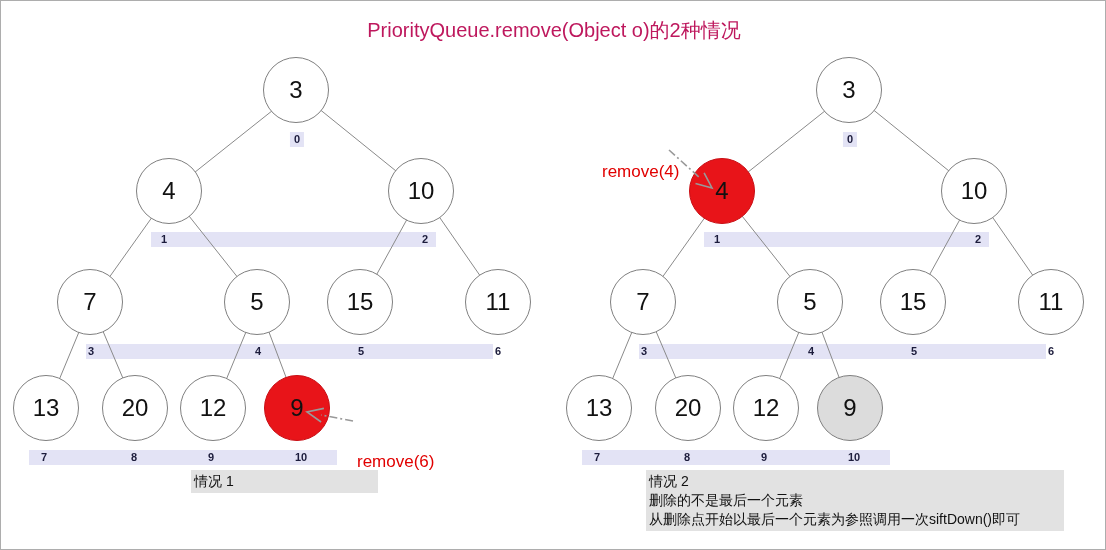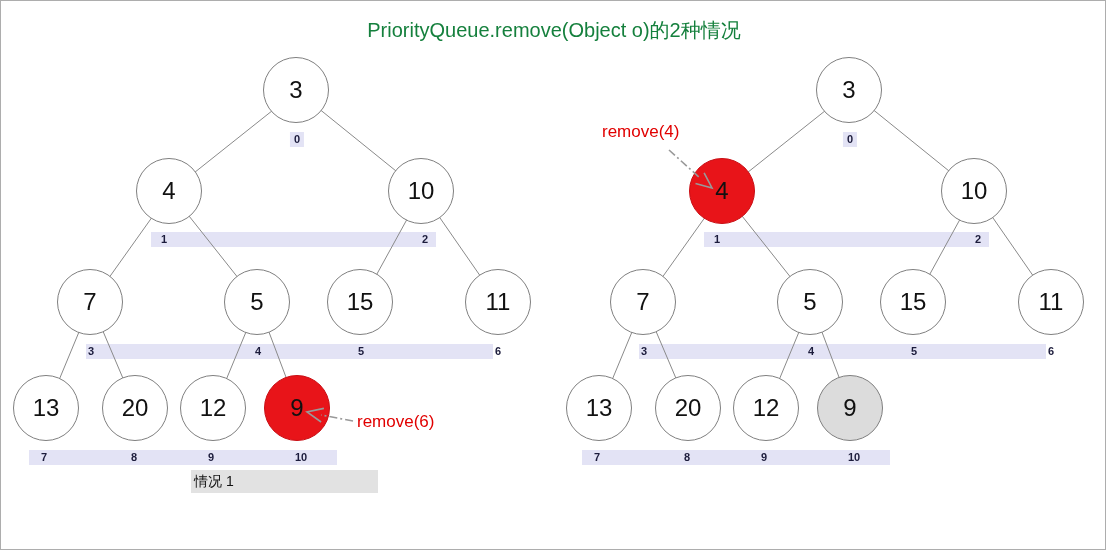--- a/index.html
+++ b/index.html
@@ -1,20 +1,20 @@
 <!DOCTYPE html>
 <html><head>
 <meta charset="utf-8">
 <style>
   * { margin:0; padding:0; box-sizing:border-box; }
   body { background:#fff; font-family:"Liberation Sans","DejaVu Sans",sans-serif; }
   .canvas { position:relative; width:1106px; height:550px; background:#fff;
             border:1px solid #adadad; overflow:hidden; }
   .title { position:absolute; left:0; top:16px; width:1106px; text-align:center;
-           font-size:20px; color:#15803d; z-index:6; }
+           font-size:20px; color:#be185d; z-index:6; }
   .tree { position:absolute; top:0; width:553px; height:550px; }
   .tree-left  { left:0; }
   .tree-right { left:553px; }
   .strip { position:absolute; height:15px; background:#e3e3f5; z-index:1; }
   .strip-l1 { left:150px; top:231px; width:285px; }
   .strip-l2 { left:85px;  top:343px; width:407px; }
   .strip-l3 { left:28px;  top:449px; width:308px; }
   svg.edges { position:absolute; left:0; top:0; z-index:2; }
   svg.edges line.edge { stroke:#8a8a8a; stroke-width:1; }
   .arrow-line { stroke:#999; stroke-width:1.6; fill:none; stroke-dasharray:8 3 2 3; }
@@ -23,21 +23,21 @@
           background:#fff; border:1px solid #7f7f7f; display:flex;
           align-items:center; justify-content:center; font-size:24px; color:#111;
           z-index:3; }
   .node.red  { background:#e81419; border-color:#c90f15; }
   .node.gray { background:#dcdcdc; }
   .idx { position:absolute; transform:translateX(-50%); font-size:11px;
          font-weight:bold; color:#1c1c3c; line-height:15px; z-index:4;
          white-space:nowrap; }
   .idx.boxed { background:#e3e3f5; padding:0 4px; }
   .remove-label { position:absolute; color:#e10000; font-size:17px; z-index:5;
-                  white-space:nowrap; }
+                  white-space:nowrap;margin-top:40px; }
   .caption { position:absolute; background:#e2e2e2; color:#111; font-size:14px;
              line-height:19px; padding:2px 3px; z-index:5; white-space:nowrap; }
   .caption .cap-head { text-align:left; }
 </style>
 </head>
 <body>
 
 <div class="canvas">
   <div class="title">PriorityQueue.remove(Object o)的2种情况</div>
 
@@ -179,14 +179,19 @@
     <div class="idx" style="left:133px;top:449px">8</div>
     <div class="idx" style="left:210px;top:449px">9</div>
     <div class="idx" style="left:300px;top:449px">10</div>
 
     <svg class="edges" width="553" height="550" style="z-index:5">
       <path class="arrow-line" d="M115,149 L146,177"></path>
       <polyline class="arrow-head" points="141.5,182.4 158,187 150.1,171.8"></polyline>
     </svg>
     <div class="remove-label" style="left:48px;top:121px">remove(4)</div>
 
+    <div class="caption" style="left:92px;top:469px;width:418px">
+      <div class="cap-head">情况 2</div>
+      <div>删除的不是最后一个元素</div>
+      <div>从删除点开始以最后一个元素为参照调用一次siftDown()即可</div>
+    </div>
   </div>
 </div>
 
 </body></html>

